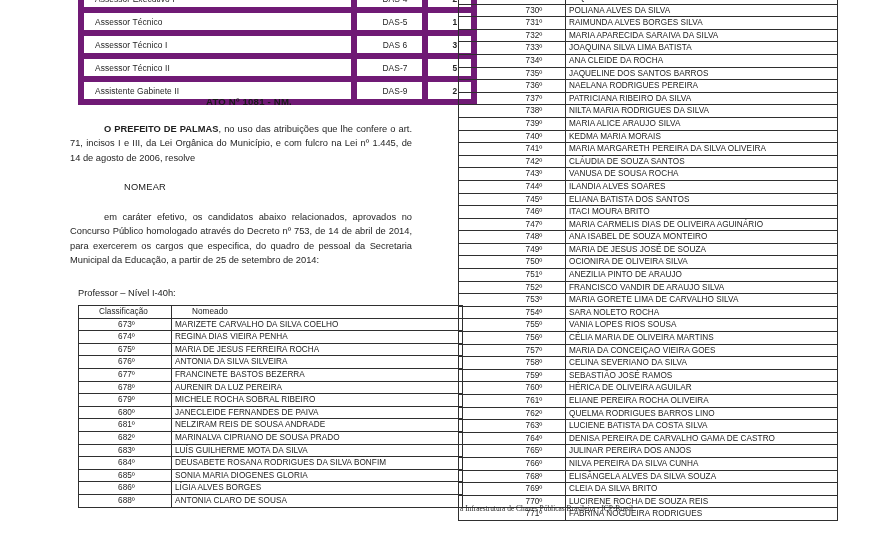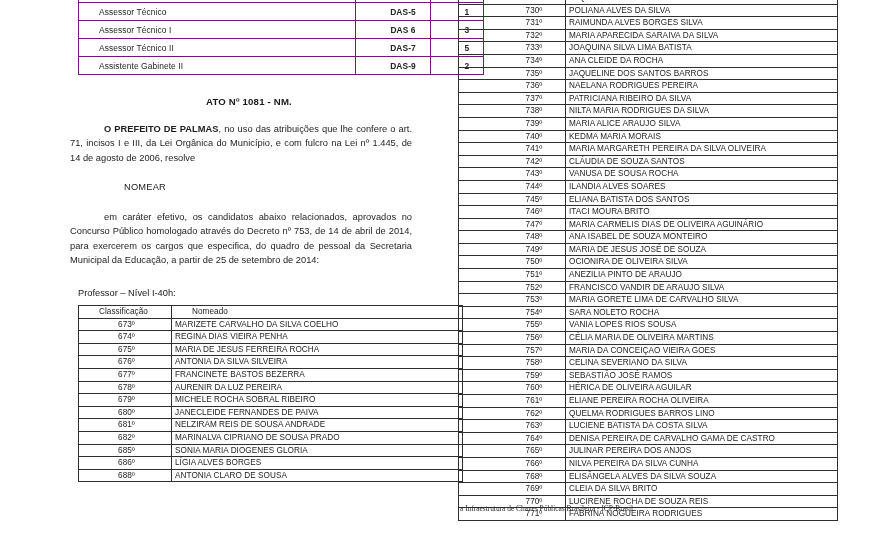--- a/index.html
+++ b/index.html
@@ -44,30 +44,30 @@
   .cargo-table {
     position: absolute;
     left: 78px;
     top: -16px;
     width: 342px;
     border-collapse: collapse;
     table-layout: fixed;
     font-size: 8.4px;
   }
   .cargo-table td {
-    border: 1px solid #701a75;
-    padding: 3px 0 3px 20px;
+    border: 6px solid #701a75;
+    padding: 3px 0 3px 11px;
     height: 11px;
     color: #242424;
     letter-spacing: .1px;
     white-space: nowrap;
     overflow: hidden;
   }
   .cargo-table td.c-name { width: 256px; text-align: left; }
-  .cargo-table td.c-simb { width: 54px; text-align: center; font-weight: bold; }
+  .cargo-table td.c-simb { width: 54px; text-align: center; font-weight: normal; }
   .cargo-table td.c-qtd  { width: 32px; text-align: center; font-weight: bold; }
 
   
   .ato-title {
     position: absolute;
     left: 78px;
     top: 96px;
     width: 342px;
     text-align: center;
     font-size: 9.6px;
@@ -247,20 +247,28 @@
           </tr>
           <tr>
             <td class="k-class">681º</td>
             <td class="k-nome">NELZIRAM REIS DE SOUSA ANDRADE</td>
           </tr>
           <tr>
             <td class="k-class">682º</td>
             <td class="k-nome">MARINALVA CIPRIANO DE SOUSA PRADO</td>
           </tr>
           <tr>
+            <td class="k-class">683º</td>
+            <td class="k-nome">LUÍS GUILHERME MOTA DA SILVA</td>
+          </tr>
+          <tr>
+            <td class="k-class">684º</td>
+            <td class="k-nome">DEUSABETE ROSANA RODRIGUES DA SILVA BONFIM</td>
+          </tr>
+          <tr>
             <td class="k-class">685º</td>
             <td class="k-nome">SONIA MARIA DIOGENES GLORIA</td>
           </tr>
           <tr>
             <td class="k-class">686º</td>
             <td class="k-nome">LÍGIA ALVES BORGES</td>
           </tr>
           <tr>
             <td class="k-class">688º</td>
             <td class="k-nome">ANTONIA CLARO DE SOUSA</td>

